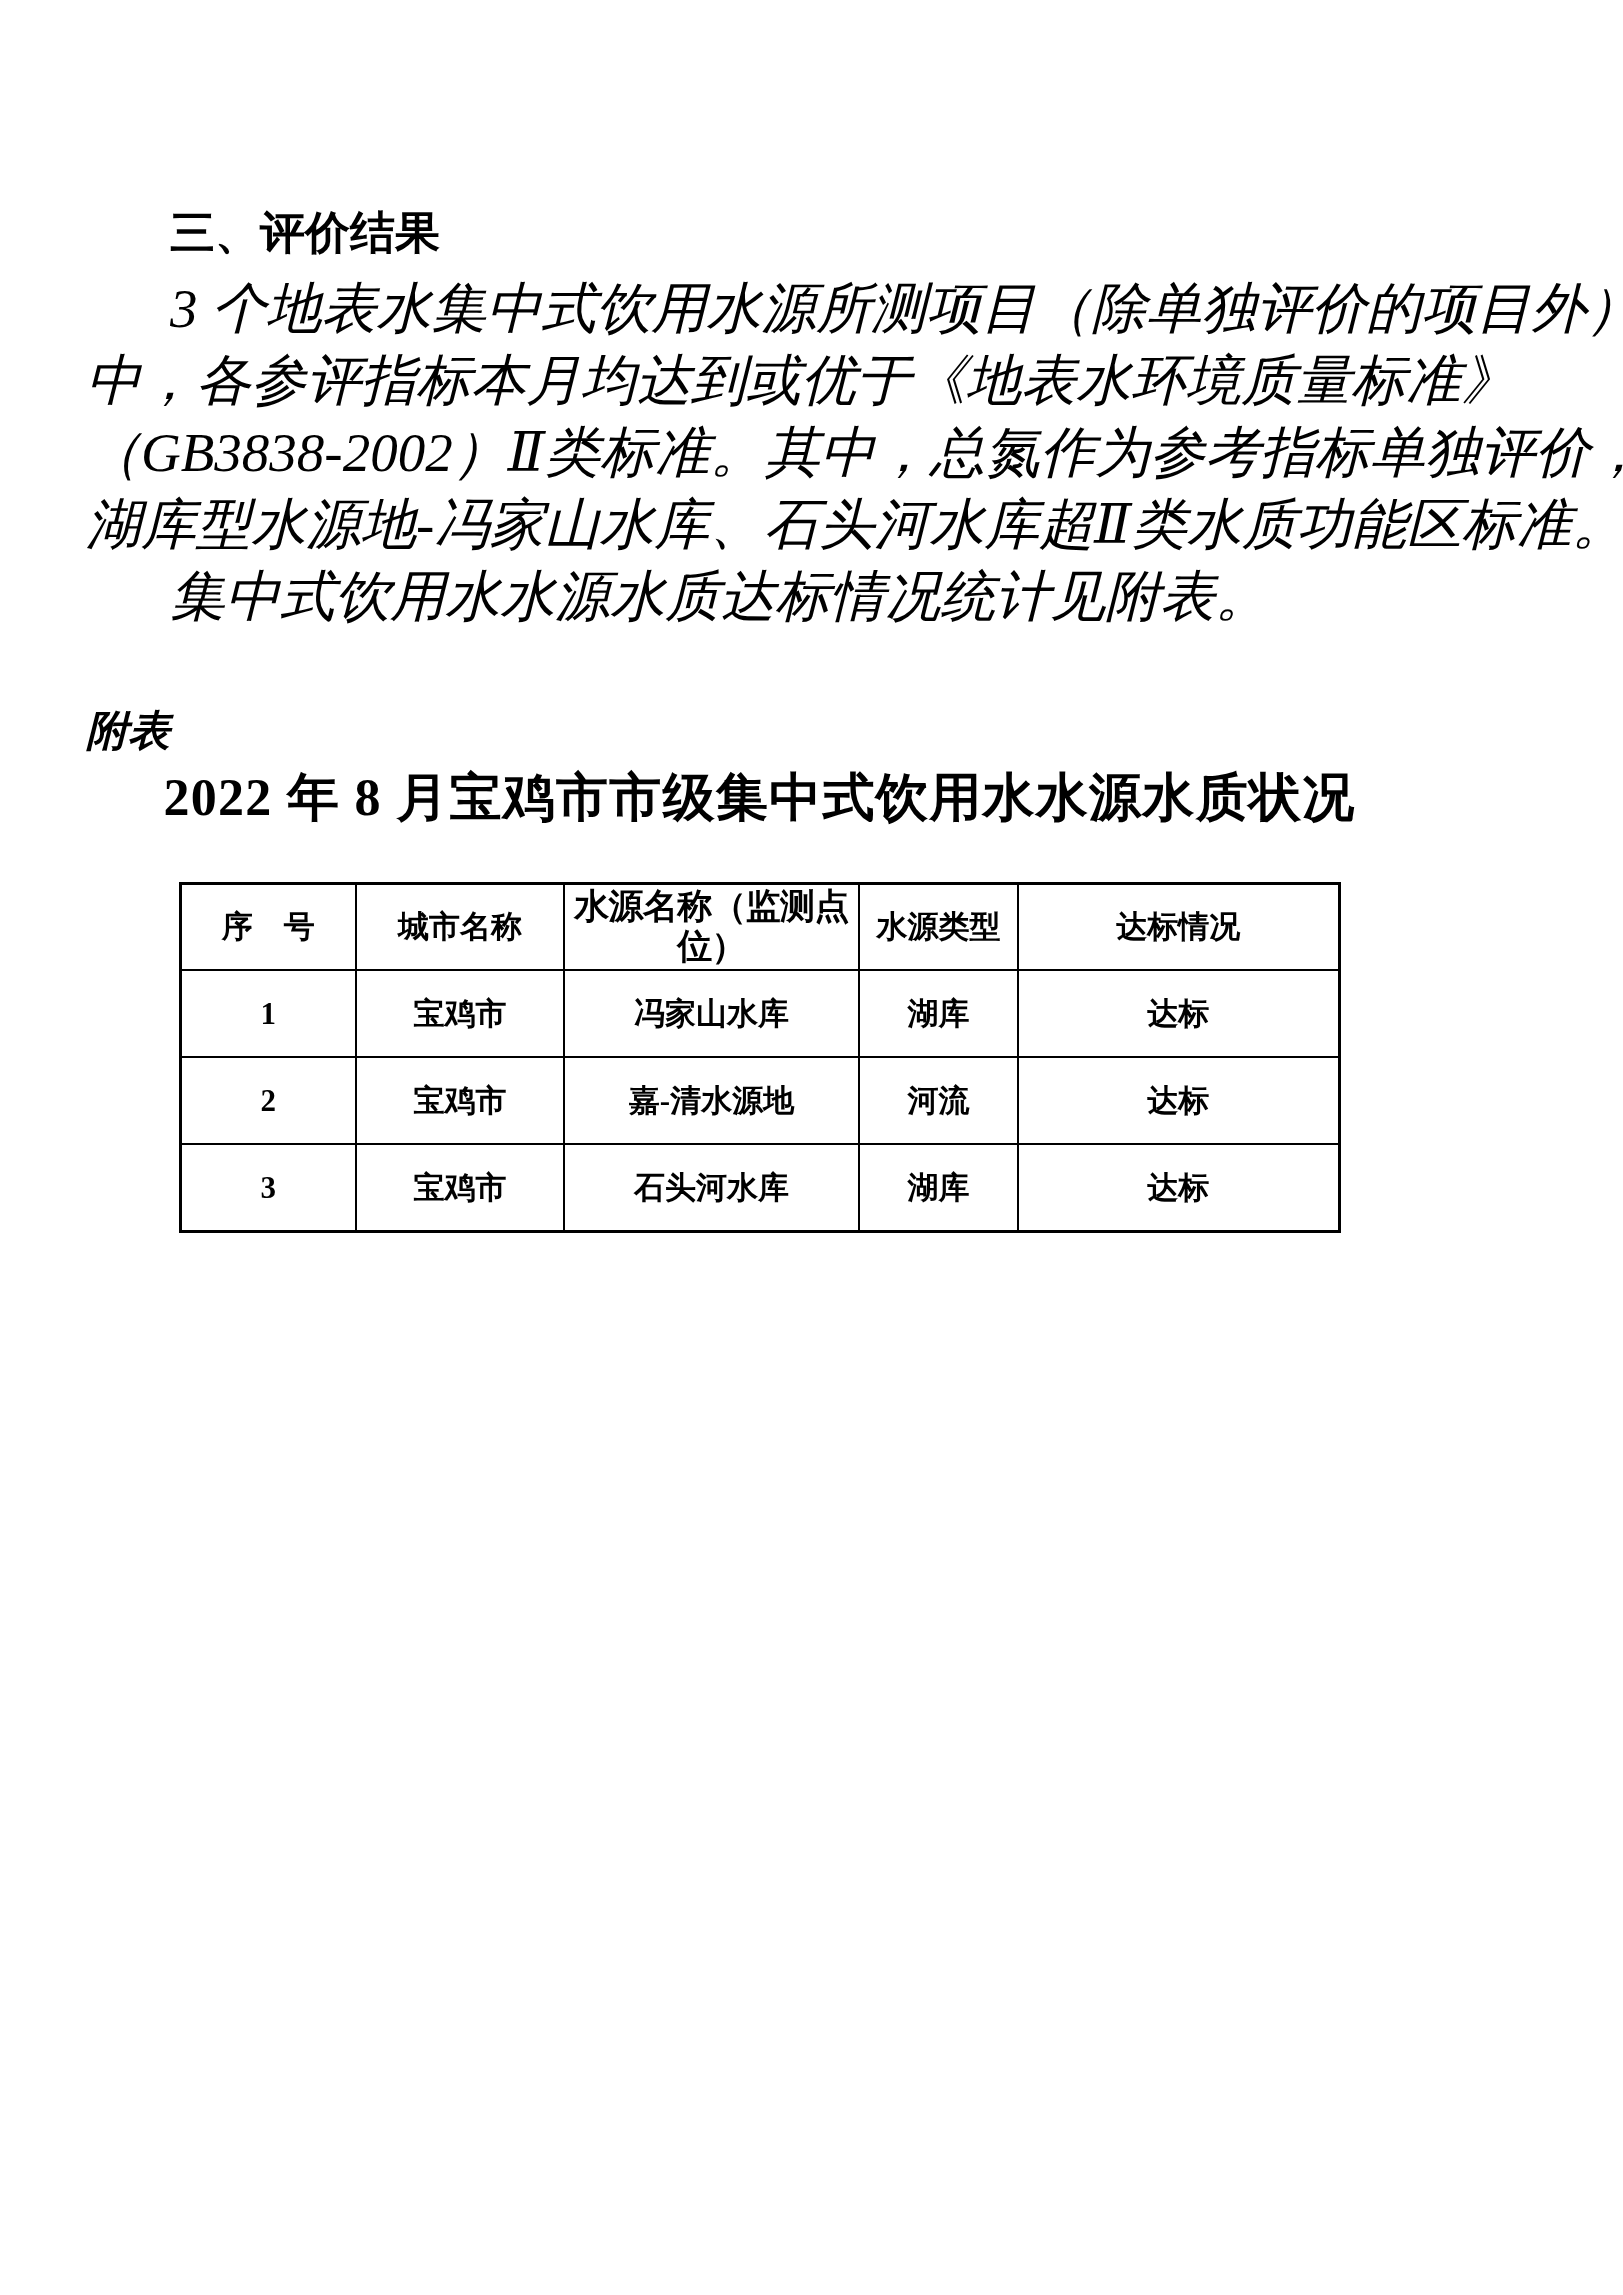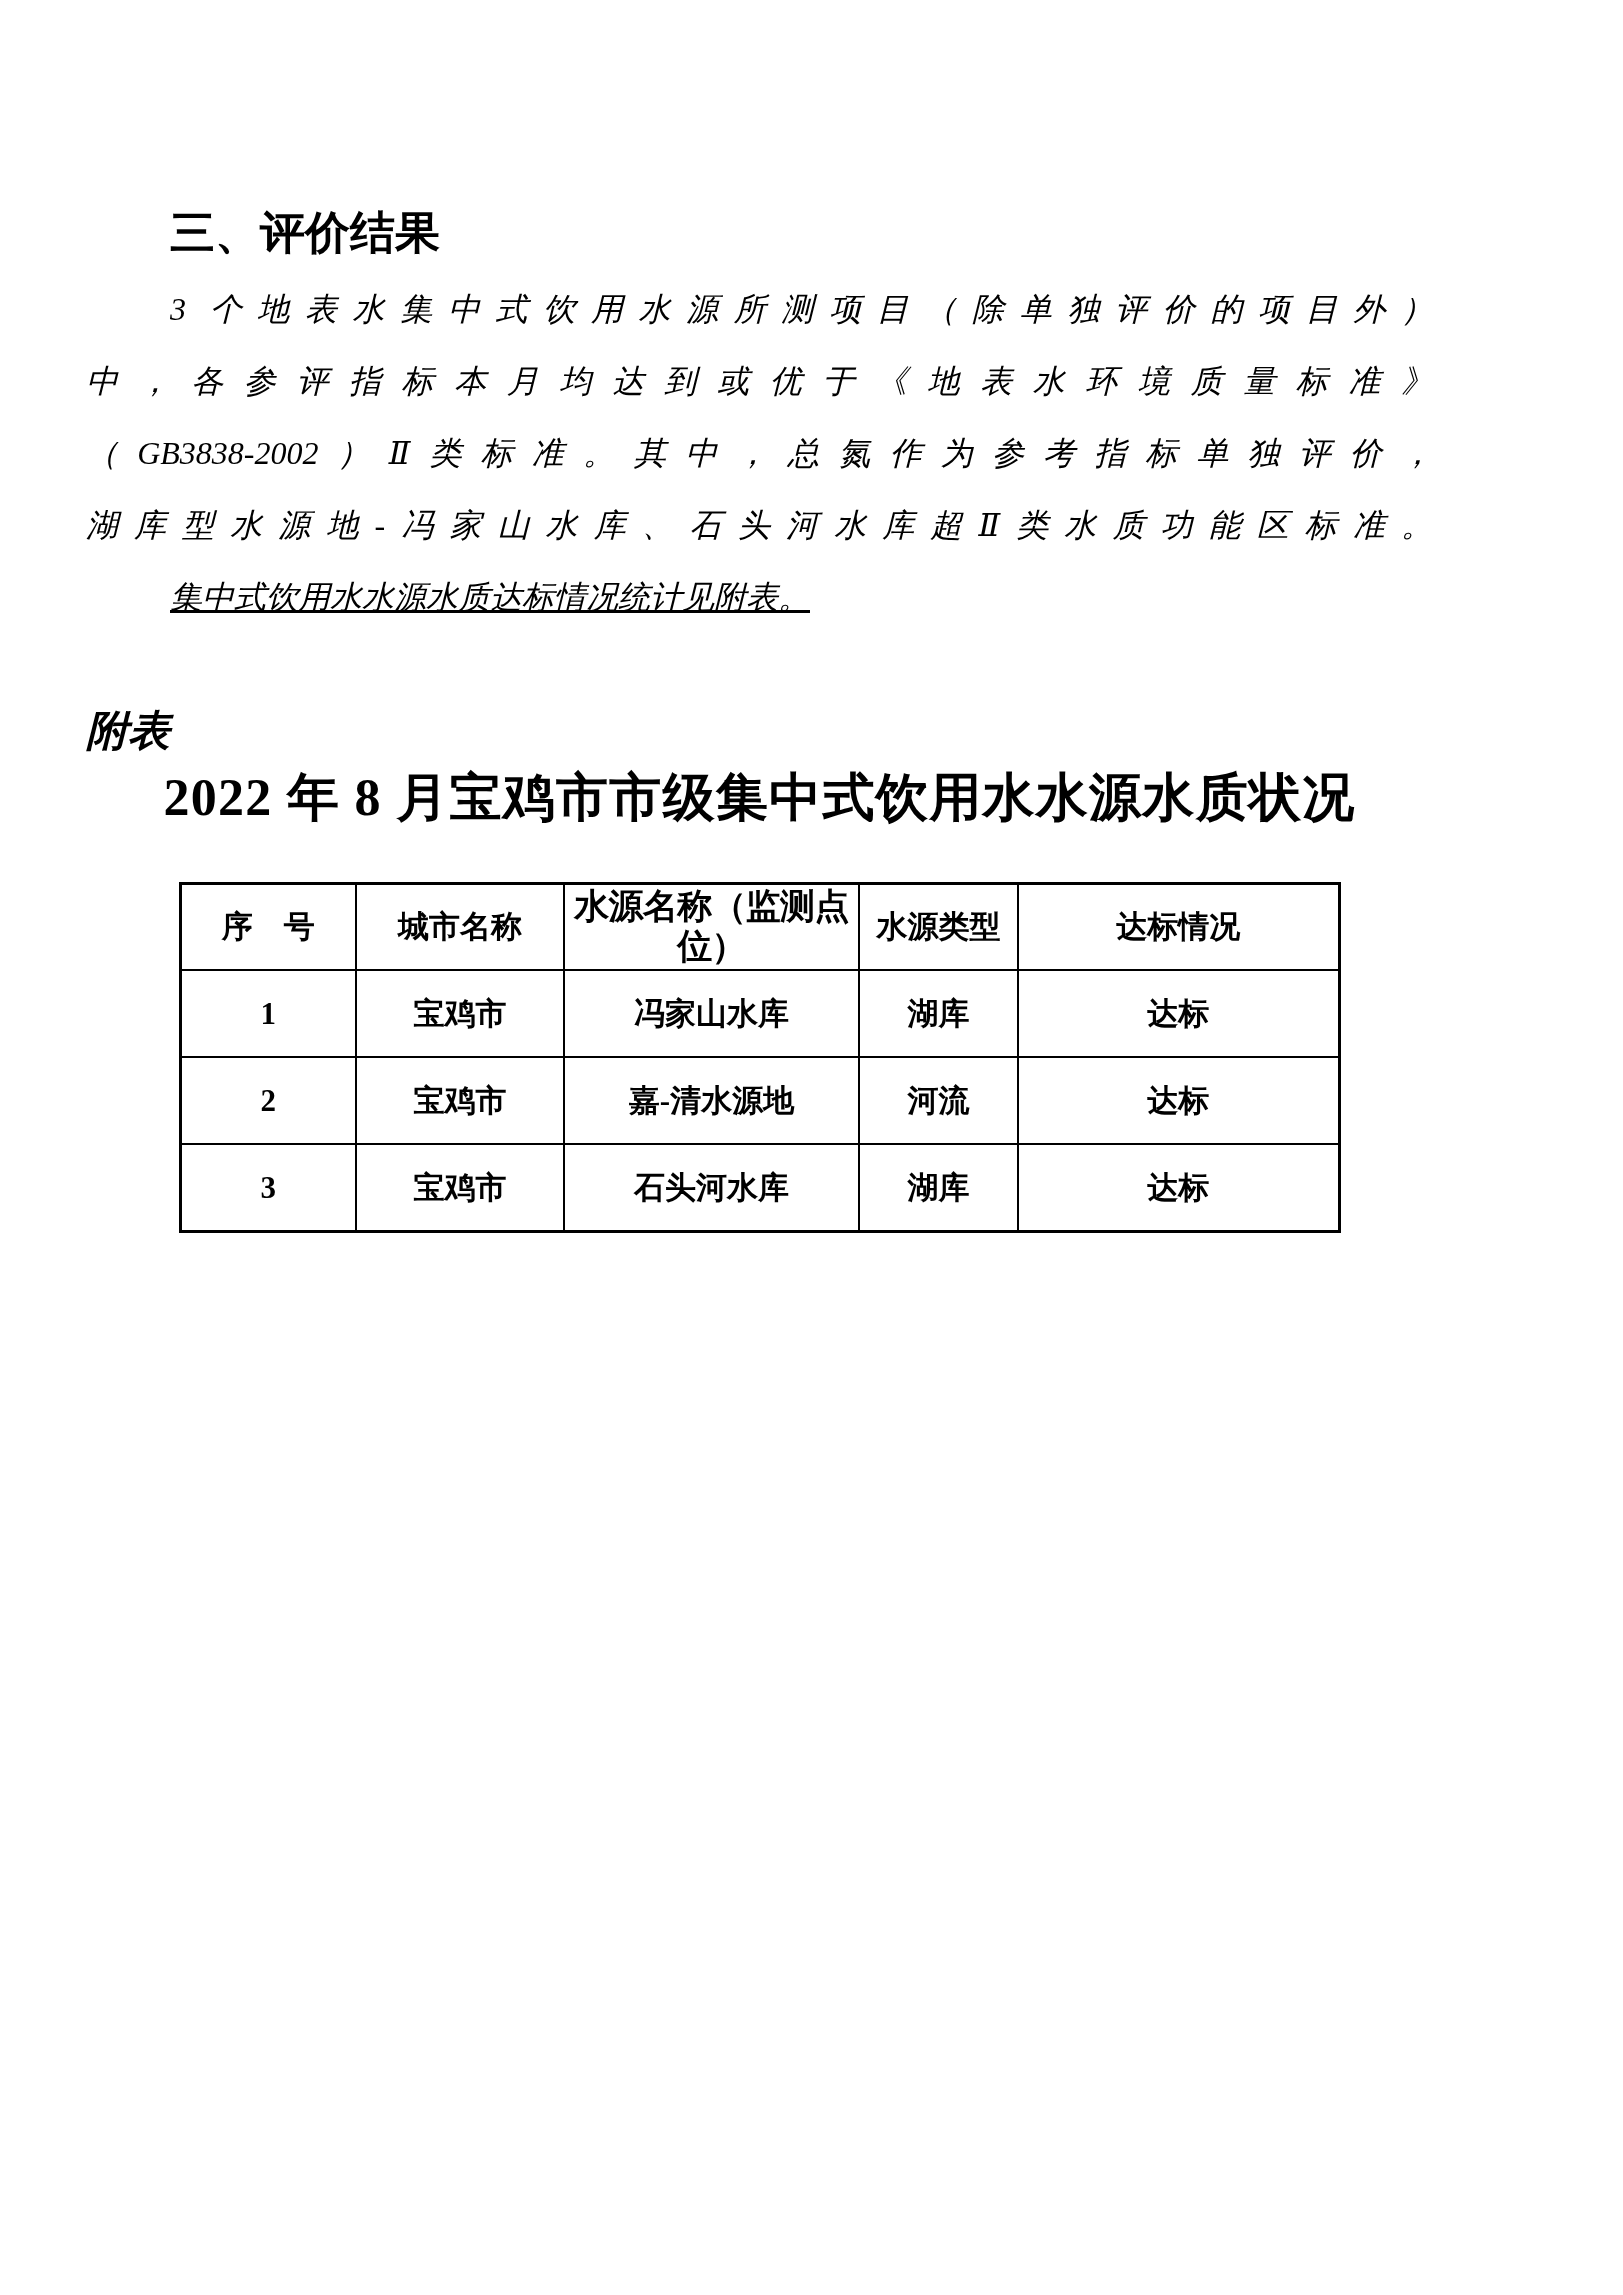--- a/index.html
+++ b/index.html
@@ -24,32 +24,31 @@
     font-size: 45px;
     line-height: 54px;
     color: #000;
   }
   .para {
     margin-top: 13px;
   }
   .para .line {
     font-family: "Liberation Serif", "DejaVu Serif", serif;
     font-style: italic;
-    font-size: 32px;
+    font-size: 55px;
     line-height: 72px;
     text-align: justify;
     text-align-last: justify;
     text-justify: inter-character;
     white-space: nowrap;
   }
   .para .line.indent { padding-left: 84px; }
   .para .line.last {
     text-align: right;
     text-align-last: left;
-    text-decoration: underline;
   }
   .appendix {
     margin-top: 72px;
     font-family: "Liberation Sans", "DejaVu Sans", sans-serif;
     font-weight: bold;
     font-size: 42px;
     line-height: 52px;
     font-style: italic;
   }
   .table-title {

